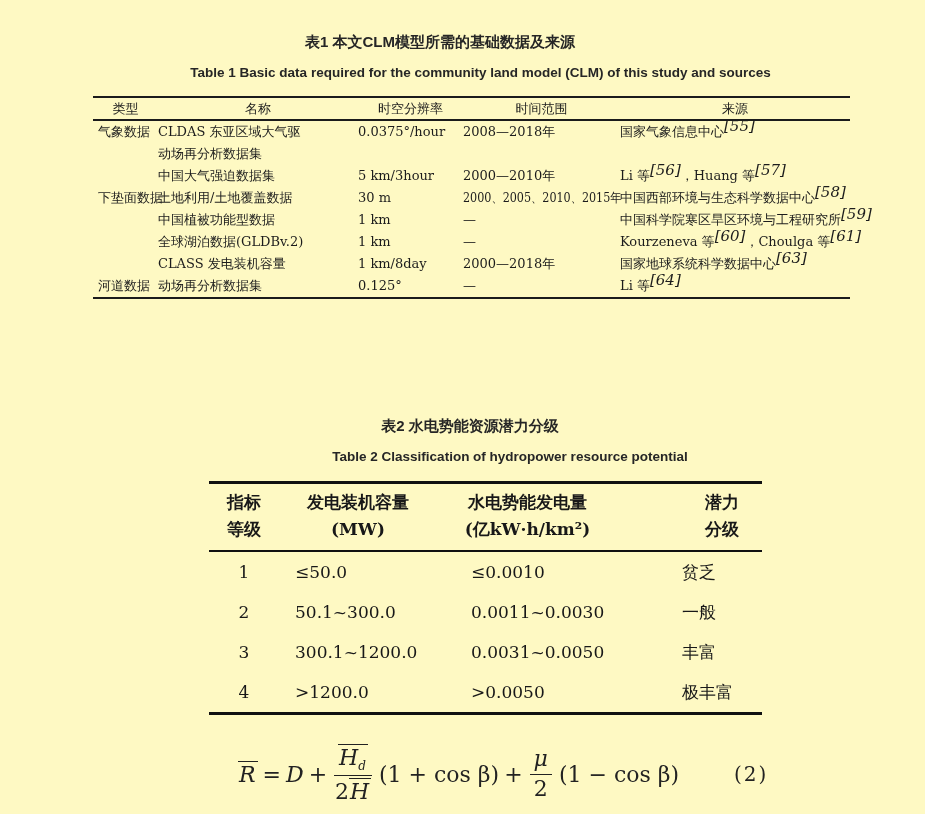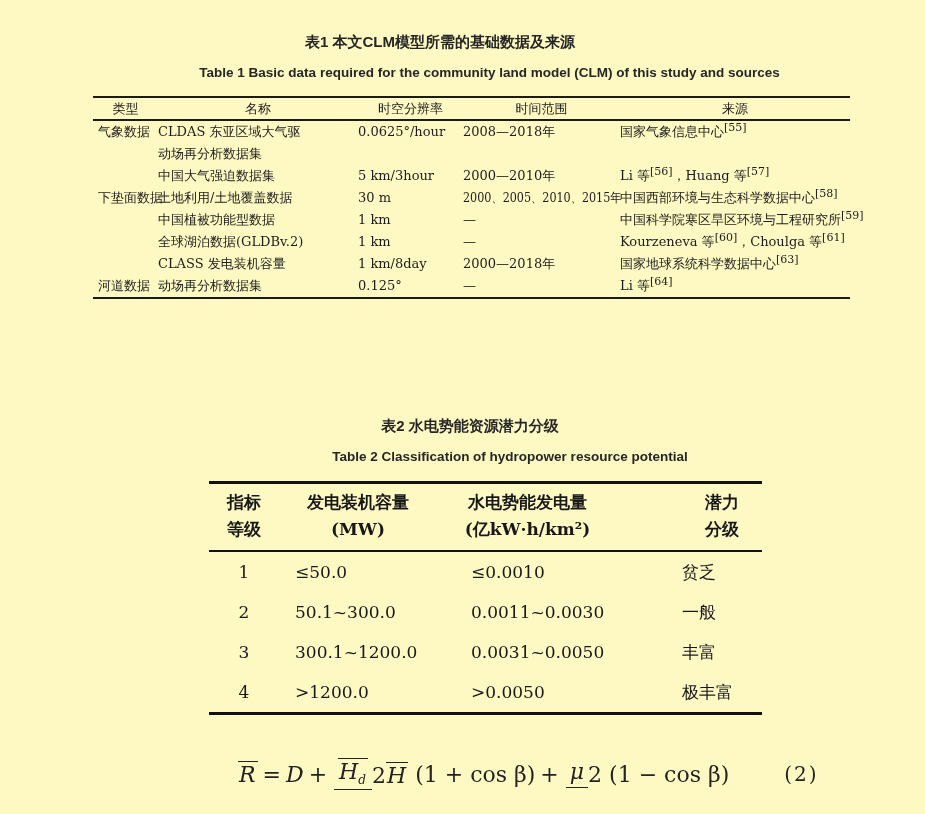--- a/index.html
+++ b/index.html
@@ -13,21 +13,21 @@
   
   table.t1{position:absolute;top:96px;left:93px;width:757px;border-collapse:collapse;
         table-layout:fixed;font-family:"DejaVu Serif","Liberation Serif",serif;
         font-size:13px;color:#1c1c1c;border-top:2.5px solid #1b1b1b;border-bottom:2.5px solid #1b1b1b;}
   table.t1 th{font-weight:normal;height:21px;border-bottom:2px solid #1b1b1b;
         text-align:center;padding:0;line-height:21px;}
   table.t1 td{padding:0;vertical-align:top;line-height:22px;white-space:nowrap;overflow:visible;}
   table.t1 td.c1{padding-left:5px;}
   table.t1 td.c2{white-space:pre-line;padding-right:12px;}
   .squeeze{display:inline-block;transform:scaleX(0.86);transform-origin:0 50%;white-space:nowrap;}
-  table.t1 sup,table.t2 sup{font-size:11px;line-height:0;}
+  table.t1 sup,table.t2 sup{font-size:15px;line-height:0;font-style:italic;}
 
   
   table.t2{position:absolute;top:481px;left:209px;width:553px;border-collapse:collapse;
         table-layout:fixed;font-family:"DejaVu Serif","Liberation Serif",serif;
         font-size:17px;color:#181818;border-top:3px solid #111;border-bottom:3px solid #111;}
   table.t2 th{font-weight:bold;border-bottom:2.5px solid #111;padding:5px 0 7px;}
   table.t2 th .h-line{line-height:27px;}
   table.t2 th.hc2{padding-right:22px;}
   table.t2 th.hc3{padding-right:78px;}
   table.t2 th.hc4{text-align:center;padding-left:8px;}
@@ -35,33 +35,33 @@
   table.t2 td.bc1{text-align:center;}
   table.t2 td.bc2{padding-left:16px;}
   table.t2 td.bc3{padding-left:12px;}
   table.t2 td.bc4{padding-left:8px;}
 
   
   .formula{position:absolute;top:738px;left:238px;height:72px;display:flex;align-items:center;
         font-family:"DejaVu Serif","Liberation Serif",serif;font-size:22px;color:#222;gap:5px;}
   .formula .it{font-style:italic;}
   .ov{display:inline-block;border-top:1.4px solid #222;padding:1px 2px 0 1px;line-height:1.05;}
-  .frac{display:inline-flex;align-items:center;margin:0 2px;}
+  .frac{display:inline-flex;flex-direction:column;align-items:center;margin:0 2px;}
   .frac .num{display:block;border-bottom:1.4px solid #222;padding:0 4px 2px;line-height:1.1;}
   .frac .den{display:block;padding-top:2px;line-height:1.1;}
   .frac sub{font-size:12px;font-style:italic;}
   .eqnum{margin-left:50px;font-size:20px;letter-spacing:2px;}
 </style>
 </head>
 <body>
 
 <div id="page">
 
   <div class="title-zh" style="top:33px;left:60px;width:760px;">表1 本文CLM模型所需的基础数据及来源</div>
-  <div class="title-en" style="top:65px;left:111px;width:757px;text-align:center;">Table 1 Basic data required for the community land model (CLM) of this study and sources</div>
+  <div class="title-en" style="top:65px;left:102px;width:757px;text-align:center;">Table 1 Basic data required for the community land model (CLM) of this study and sources</div>
 
   <table class="t1">
     <colgroup>
       <col style="width:65px">
         <col style="width:200px">
         <col style="width:105px">
       <col style="width:157px">
         <col style="width:230px">
     </colgroup>
     <thead>
@@ -71,21 +71,21 @@
         <th>时空分辨率</th>
         <th>时间范围</th>
         <th>来源</th>
       </tr>
     </thead>
     <tbody>
       <tr>
         <td class="c1">气象数据</td>
         <td class="c2">CLDAS 东亚区域大气驱
 动场再分析数据集</td>
-        <td class="c3">0.0625°/hour</td>
+        <td class="c3">0.0375°/hour</td>
         <td class="c4">2008—2018年</td>
         <td class="c5">国家气象信息中心<sup>[55]</sup></td>
       </tr>
       <tr>
         <td class="c1"></td>
         <td class="c2">中国大气强迫数据集</td>
         <td class="c3">5 km/3hour</td>
         <td class="c4">2000—2010年</td>
         <td class="c5">Li 等<sup>[56]</sup>，Huang 等<sup>[57]</sup></td>
       </tr>

